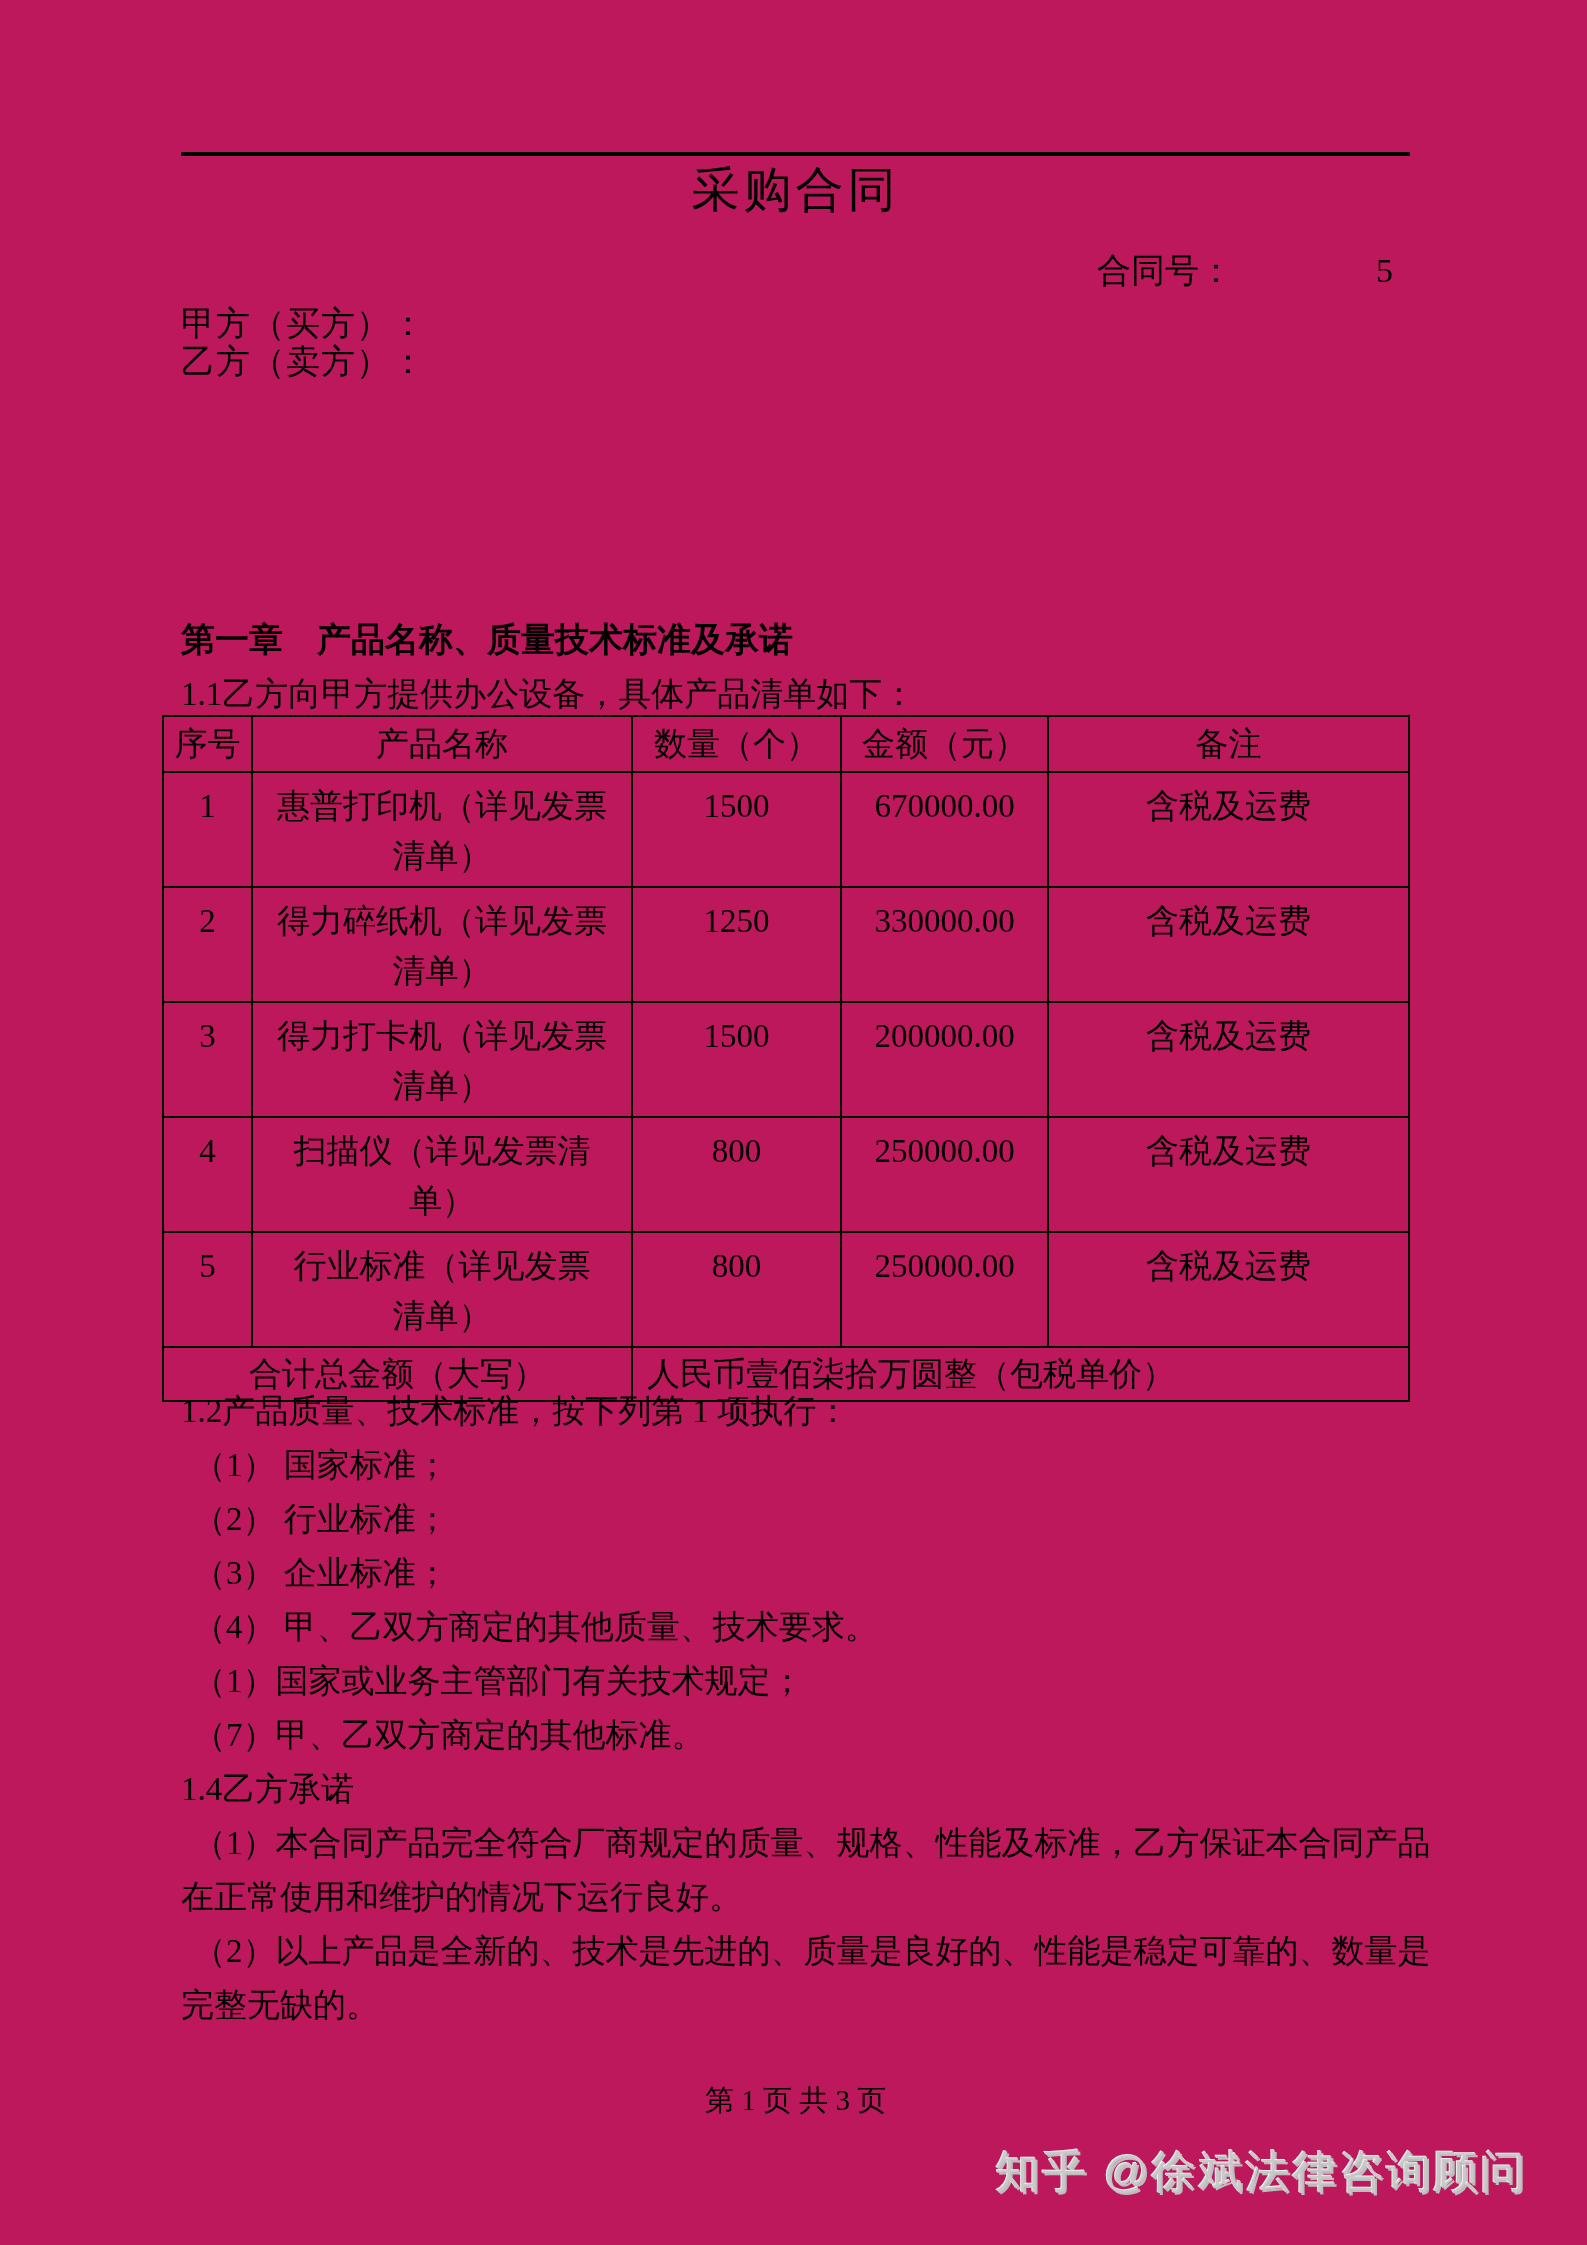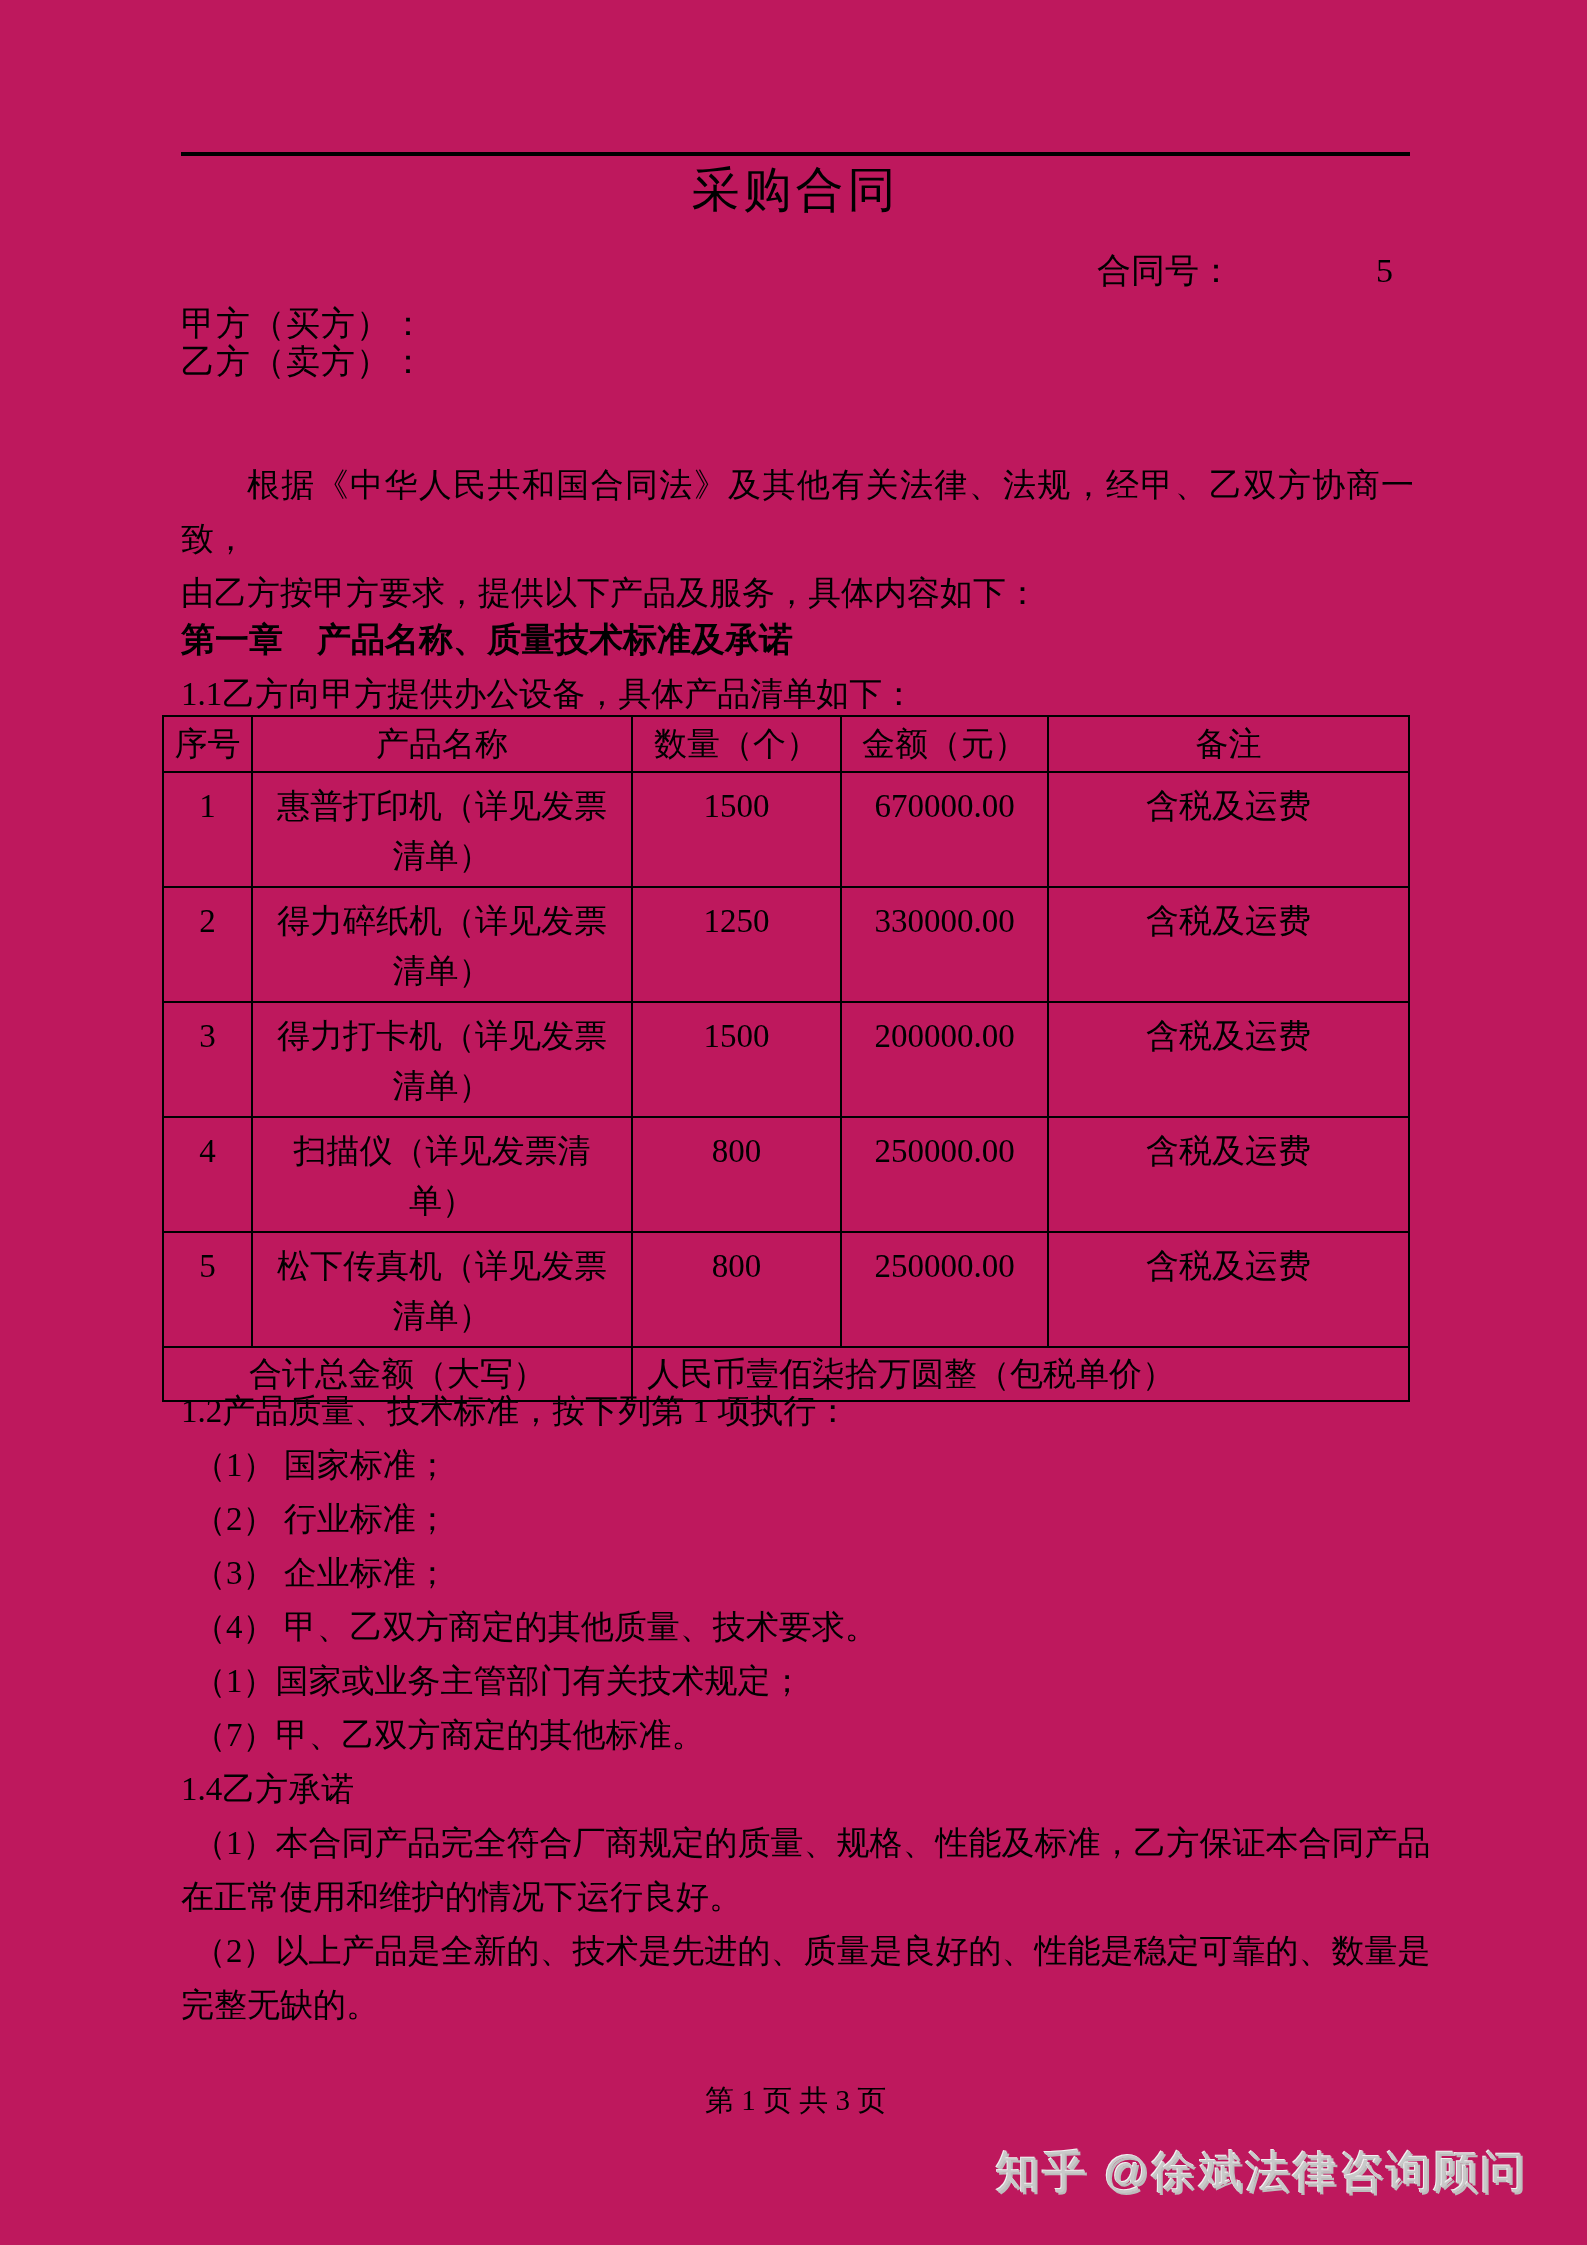--- a/index.html
+++ b/index.html
@@ -84,24 +84,20 @@
   <div class="abs rule"></div>
 
   <div class="abs doc-title">采购合同</div>
 
   <div class="abs contract-no-label">合同号：</div>
   <div class="abs contract-no-value">5</div>
 
   <div class="abs party-line party-a">甲方（买方）：</div>
   <div class="abs party-line party-b">乙方（卖方）：</div>
 
-  <div class="abs intro">
-    <div class="indent">根据《中华人民共和国合同法》及其他有关法律、法规，经甲、乙双方协商一致，</div>
-    <div>由乙方按甲方要求，提供以下产品及服务，具体内容如下：</div>
-  </div>
 
   <div class="abs chapter">第一章　产品名称、质量技术标准及承诺</div>
 
   <div class="abs clause-1-1">1.1乙方向甲方提供办公设备，具体产品清单如下：</div>
 
   <table class="abs products">
     <colgroup>
       <col style="width:89px">
       <col style="width:380px">
       <col style="width:209px">
@@ -145,21 +141,21 @@
       <tr>
         <td>4</td>
         <td class="product-name">扫描仪（详见发票清
 单）</td>
         <td>800</td>
         <td>250000.00</td>
         <td>含税及运费</td>
       </tr>
       <tr>
         <td>5</td>
-        <td class="product-name">松下传真机（详见发票
+        <td class="product-name">行业标准（详见发票
 清单）</td>
         <td>800</td>
         <td>250000.00</td>
         <td>含税及运费</td>
       </tr>
       <tr class="total-row">
         <td colspan="2">合计总金额（大写）</td>
         <td colspan="3" class="total-value">人民币壹佰柒拾万圆整（包税单价）</td>
       </tr>
     </tbody>

